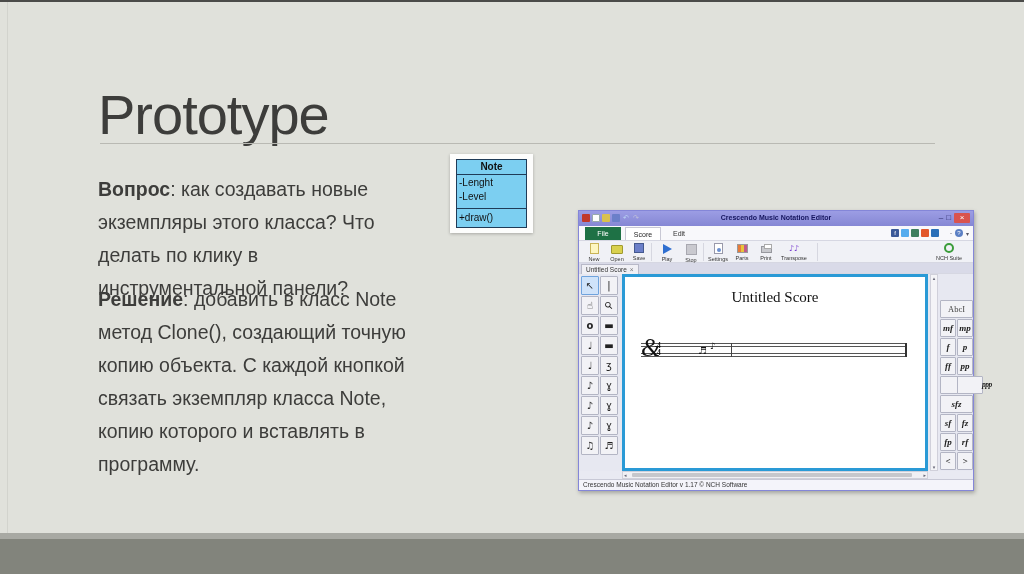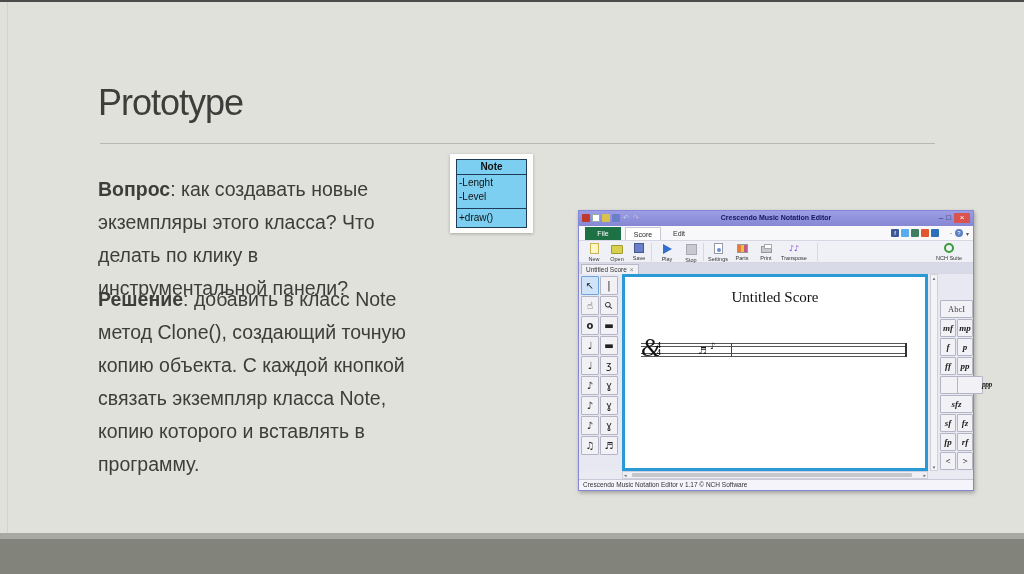--- a/index.html
+++ b/index.html
@@ -4,21 +4,21 @@
 <style>
   html,body{margin:0;padding:0;}
   .stage{position:relative;width:1024px;height:574px;background:var(--slide-bg);
          font-family:"Liberation Sans",sans-serif;overflow:hidden;}
   .top-line{position:absolute;left:0;top:0;width:1024px;height:2px;background:var(--top-line);}
   .left-line{position:absolute;left:7px;top:2px;width:1px;height:531px;background:#d2d3cd;}
   .strip-mid{position:absolute;left:0;top:533px;width:1024px;height:6px;background:var(--strip-mid);}
   .strip-dark{position:absolute;left:0;top:539px;width:1024px;height:35px;background:var(--strip-dark);}
 
   
-  .slide-title{position:absolute;left:98px;top:82px;font-size:36px;font-weight:300;
+  .slide-title{position:absolute;left:98px;top:82px;font-size:56px;font-weight:300;
                color:var(--text);letter-spacing:-1px;}
   .rule{position:absolute;left:100px;top:143px;width:835px;height:1px;background:var(--rule);}
   .para{position:absolute;left:98px;width:320px;font-size:19.5px;line-height:33px;color:var(--text);}
   .para b{font-weight:bold;}
   .para-q{top:153px;}
   .para-s{top:263px;}
 
   
   .uml-card{position:absolute;left:450px;top:154px;width:83px;height:79px;background:#fdfdfc;
             box-shadow:0 1px 3px rgba(0,0,0,.25);}

